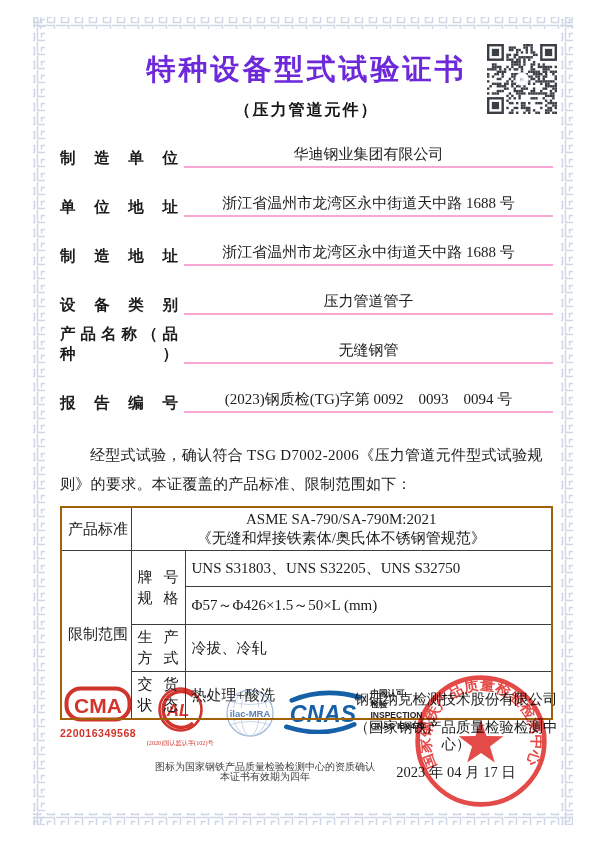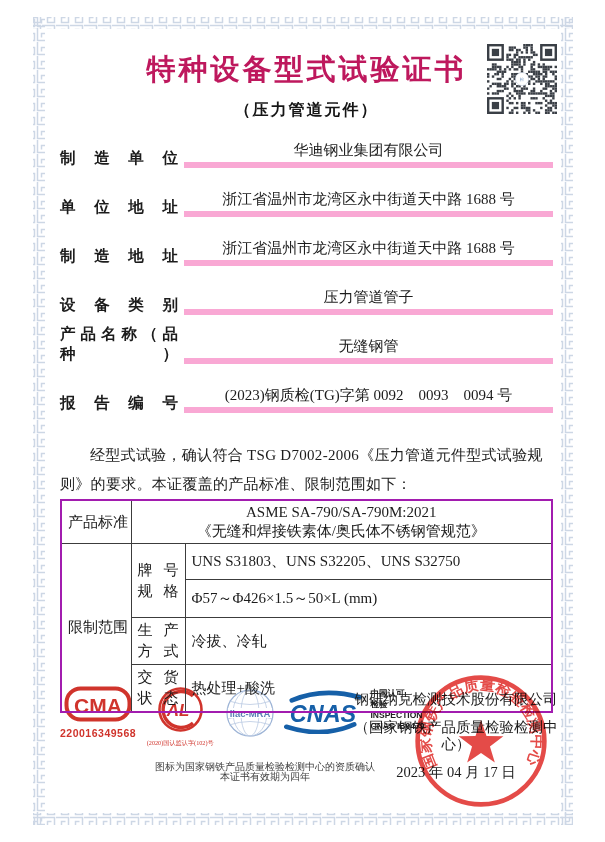--- a/index.html
+++ b/index.html
@@ -6,41 +6,41 @@
   .page {
     position:relative; width:605px; height:842px; margin:0 auto;
     background:#ffffff; overflow:hidden;
     font-family:"Liberation Serif","DejaVu Serif",serif; color:#1c1c1c;
   }
   .border-svg { position:absolute; left:0; top:0; z-index:0; }
   .content { position:absolute; left:0; top:0; width:100%; height:100%; z-index:1;
              padding:0 52px 0 60px; box-sizing:border-box; }
 
   .title { margin:50px 0 0; text-align:center; font-size:29px; font-weight:700;
-           letter-spacing:3px; color:#be185d; }
+           letter-spacing:3px; color:#6d28d9; }
   .subtitle { margin:10px 0 0; text-align:center; font-size:16px; font-weight:700;
               letter-spacing:2px; color:#151515; }
   .qr { position:absolute; left:487px; top:44px; width:70px; height:70px; }
 
   .cert-no { margin-top:18px; text-align:center; font-size:14.5px; letter-spacing:0.5px; }
 
   .fields { margin-top:26px; }
   .frow { display:flex; align-items:flex-end; height:21px; margin-bottom:28px; }
   .flabel { width:118px; flex:0 0 118px; font-size:15.5px; font-weight:600;
             text-align:justify; text-align-last:justify; text-justify:inter-character;
             line-height:20px; }
-  .fvalue { flex:1; margin-left:6px; border-bottom:6px solid #f9a8d4;
+  .fvalue { flex:1; margin-left:6px; border-bottom:2px solid #f9a8d4;
             text-align:center; font-size:15px; line-height:20px; padding-bottom:2px;
             white-space:nowrap; }
 
   .statement { margin:4px 0 0; font-size:15px; line-height:29px; text-indent:2em;
                letter-spacing:0.3px; }
 
   table.scope { border-collapse:collapse; width:100%; table-layout:fixed;
-                font-size:15px; border:2px solid #a21caf; }
+                margin-top:7px; font-size:15px; border:2px solid #a16207; }
   table.scope td { border:1px solid #3c3c3c; padding:2px 6px; }
   td.lab { text-align:center; white-space:nowrap; padding:2px 2px; }
   td.sub { text-align:justify; text-align-last:justify; text-justify:inter-character;
            word-break:break-all; line-height:21px; padding:2px 9px; }
   td.std { text-align:center; line-height:19px; }
   td.val { text-align:left; padding-left:12px; }
 
   .footer { position:absolute; left:60px; top:686px; right:35px; height:130px; }
   .logos { display:flex; align-items:flex-start; gap:9px; }
   .logo-block { text-align:center; }

